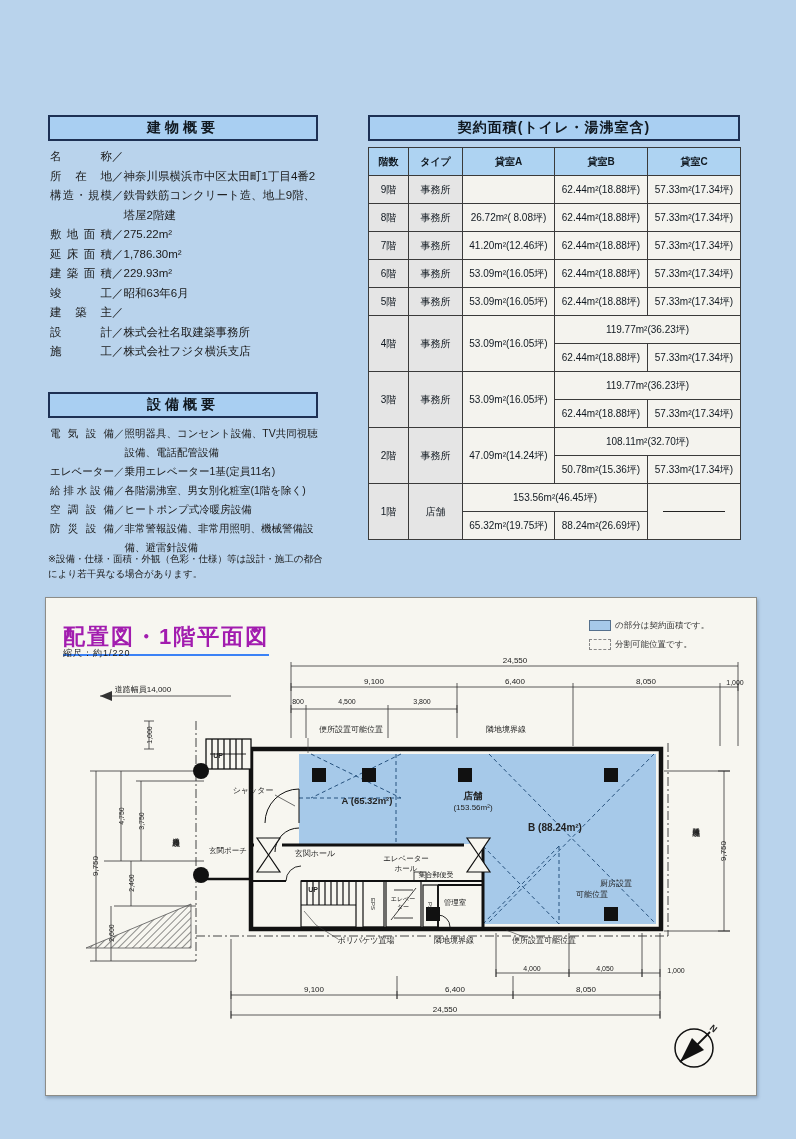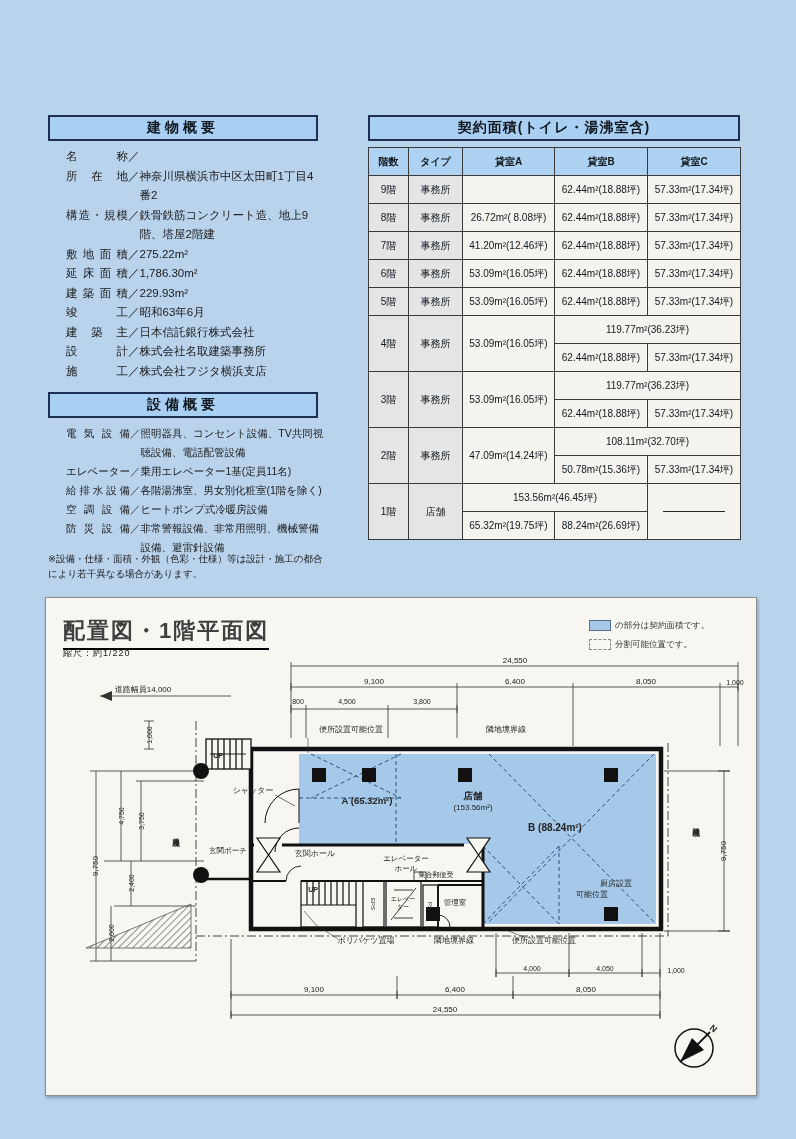--- a/index.html
+++ b/index.html
@@ -12,21 +12,21 @@
   .abs{position:absolute;}
   
   .sec-hdr{
     position:absolute;box-sizing:border-box;height:26px;
     background:#a9cff2;border:2px solid #1d3054;
     text-align:center;font-weight:bold;font-size:14px;line-height:21px;color:#101820;
     letter-spacing:4px;
   }
   
   .info-block{position:absolute;}
-  .info-line{display:flex;font-size:11.5px;line-height:19.5px;margin-left:16px;}
+  .info-line{display:flex;font-size:11.5px;line-height:19.5px;}
   .info-label{width:62px;flex:none;text-align:justify;text-align-last:justify;}
   .info-sep{flex:none;}
   .info-value{flex:1;}
   .equip .info-line{font-size:10.5px;line-height:19px;}
   .equip .info-label{width:64px;}
   .note{position:absolute;font-size:9.5px;line-height:14.5px;}
   
   table.ctable{border-collapse:collapse;table-layout:fixed;width:372px;font-size:10px;}
   table.ctable td,table.ctable th{
     border:1px solid #3a3a3a;text-align:center;vertical-align:middle;
@@ -35,22 +35,22 @@
   }
   table.ctable .blue{background:#e5e5e5;}
   table.ctable th{background:#aed3f2;font-weight:bold;}
   .nodash{width:68%;border-top:1.5px solid #222;margin:0 auto;height:0;}
   
   #plan-panel{
     position:absolute;left:45px;top:597px;width:710px;height:497px;
     background:#f7f6f0;border:1px solid #8d8d88;box-shadow:1px 2px 3px rgba(40,60,90,.35);
   }
   #plan-title{
-    position:absolute;left:17px;top:18px;font-size:22px;font-weight:bold;color:#404040;
-    border-bottom:2px solid #000000;padding-bottom:2px;letter-spacing:2px;
+    position:absolute;left:17px;top:24px;font-size:22px;font-weight:bold;color:#a21caf;
+    border-bottom:2px solid #3b82f6;padding-bottom:2px;letter-spacing:2px;
   }
   #plan-scale{position:absolute;left:17px;top:49px;font-size:9px;letter-spacing:1px;}
   .legend-row{position:absolute;display:flex;align-items:flex-start;font-size:8.5px;color:#333;}
   .sw{width:22px;height:11px;flex:none;margin-right:4px;box-sizing:border-box;}
   .sw-blue{background:#a6c9e9;border:1px solid #55708c;}
   .sw-dash{background:#f7f6f0;border:1px dashed #888;}
   
   .pl{position:absolute;font-size:8px;color:#222;white-space:nowrap;
       transform:translate(-50%,-50%);line-height:1;}
   .plv{position:absolute;font-size:8px;color:#222;writing-mode:vertical-rl;
@@ -95,21 +95,20 @@
       <span class="info-value">229.93m²</span>
     </div>
   <div class="info-line">
       <span class="info-label">竣工</span>
       <span class="info-sep">／</span>
       <span class="info-value">昭和63年6月</span>
     </div>
   <div class="info-line">
       <span class="info-label">建築主</span>
       <span class="info-sep">／</span>
-      <span class="info-value">日本信託銀行株式会社</span>
     </div>
   <div class="info-line">
       <span class="info-label">設計</span>
       <span class="info-sep">／</span>
       <span class="info-value">株式会社名取建築事務所</span>
     </div>
   <div class="info-line">
       <span class="info-label">施工</span>
       <span class="info-sep">／</span>
       <span class="info-value">株式会社フジタ横浜支店</span>

